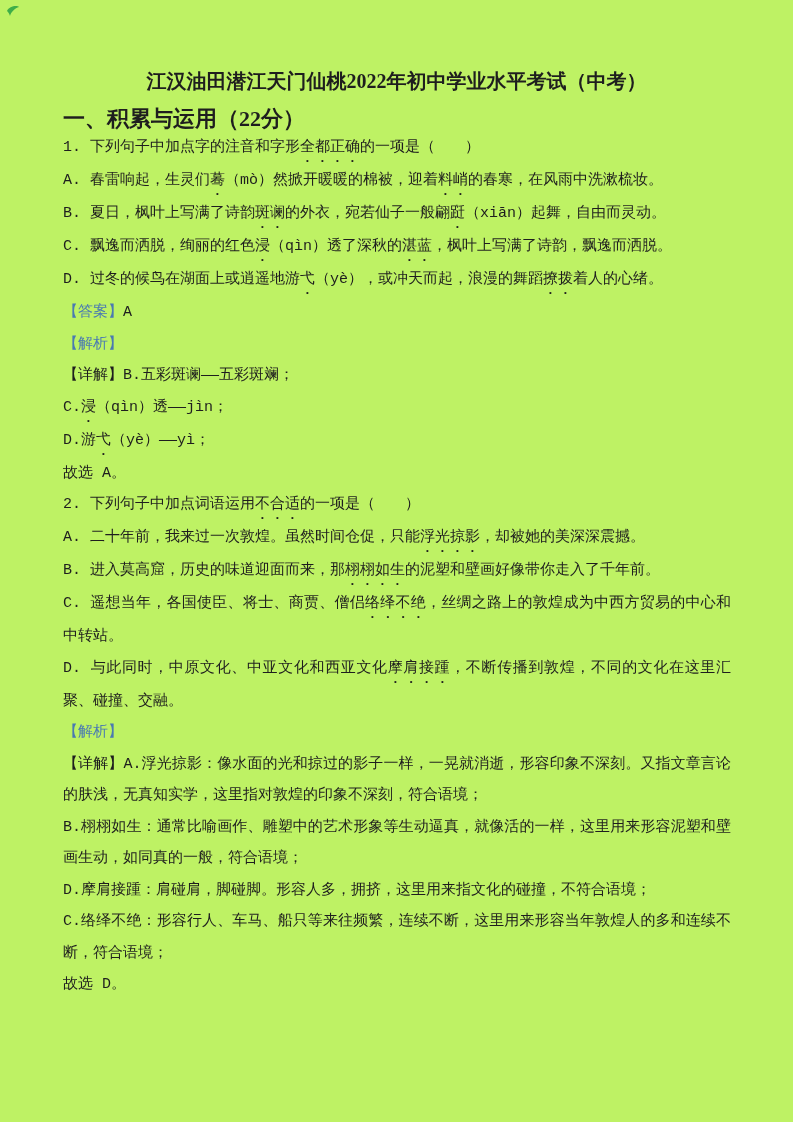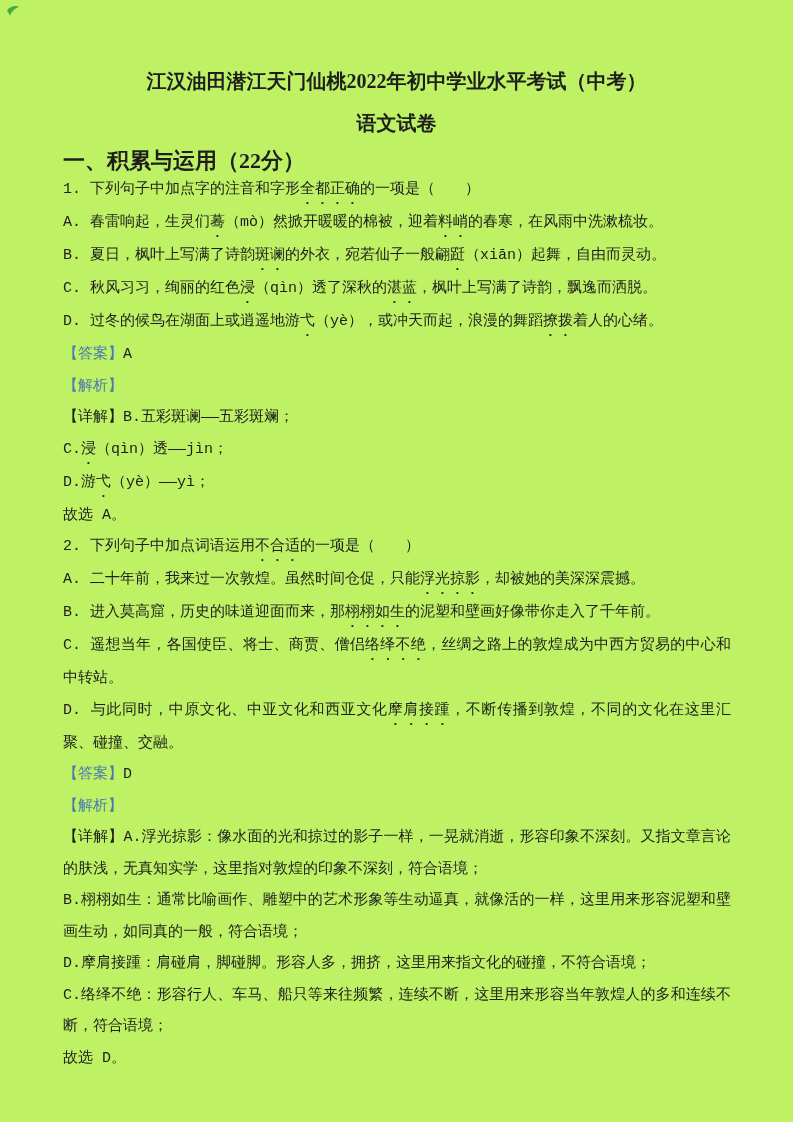--- a/index.html
+++ b/index.html
@@ -36,42 +36,40 @@
 
 <div class="page">
 
   <span class="corner-mark">
     <svg width="16" height="14" viewBox="0 0 16 14" xmlns="http://www.w3.org/2000/svg">
       <path d="M2 7 C4 2, 12 1, 14 3 C10 4, 6 8, 5 12 C4 9, 3 8, 2 7 Z" fill="#3fae49"></path>
     </svg>
   </span>
 
   <div class="title title-1">江汉油田潜江天门仙桃2022年初中学业水平考试（中考）</div>
-  <div class="title title-2">语文试卷</div>
 
   <div class="section-heading">一、积累与运用（22分）</div>
 
   <div class="doc-body">
       <div class="para"><span>1. 下列句子中加点字的注音和字形</span><span class="em-dot">全都正确</span><span>的一项是（　　）</span></div>
       <div class="para"><span>A. 春雷响起，生灵们</span><span class="em-dot">蓦</span><span>（mò）然掀开暖暖的棉被，迎着</span><span class="em-dot">料峭</span><span>的春寒，在风雨中洗漱梳妆。</span></div>
       <div class="para"><span>B. 夏日，枫叶上写满了诗韵</span><span class="em-dot">斑谰</span><span>的外衣，宛若仙子一般翩</span><span class="em-dot">跹</span><span>（xiān）起舞，自由而灵动。</span></div>
-      <div class="para"><span>C. 秋风习习，绚丽的红色</span><span class="em-dot">浸</span><span>（qìn）透了深秋的</span><span class="em-dot">湛蓝</span><span>，枫叶上写满了诗韵，飘逸而洒脱。</span></div>
+      <div class="para"><span>C. 飘逸而洒脱，绚丽的红色</span><span class="em-dot">浸</span><span>（qìn）透了深秋的</span><span class="em-dot">湛蓝</span><span>，枫叶上写满了诗韵，飘逸而洒脱。</span></div>
       <div class="para"><span>D. 过冬的候鸟在湖面上或逍遥地游</span><span class="em-dot">弋</span><span>（yè），或冲天而起，浪漫的舞蹈</span><span class="em-dot">撩拨</span><span>着人的心绪。</span></div>
       <div class="para"><span class="blue">【答案】</span><span>A</span></div>
       <div class="para"><span class="blue">【解析】</span></div>
       <div class="para"><span>【详解】B.五彩斑谰——五彩斑斓；</span></div>
       <div class="para"><span>C.</span><span class="em-dot">浸</span><span>（qìn）透——jìn；</span></div>
       <div class="para"><span>D.游</span><span class="em-dot">弋</span><span>（yè）——yì；</span></div>
       <div class="para"><span>故选 A。</span></div>
       <div class="para"><span>2. 下列句子中加点词语运用</span><span class="em-dot">不合适</span><span>的一项是（　　）</span></div>
       <div class="para"><span>A. 二十年前，我来过一次敦煌。虽然时间仓促，只能</span><span class="em-dot">浮光掠影</span><span>，却被她的美深深震撼。</span></div>
       <div class="para"><span>B. 进入莫高窟，历史的味道迎面而来，那</span><span class="em-dot">栩栩如生</span><span>的泥塑和壁画好像带你走入了千年前。</span></div>
       <div class="para"><span>C. 遥想当年，各国使臣、将士、商贾、僧侣</span><span class="em-dot">络绎不绝</span><span>，丝绸之路上的敦煌成为中西方贸易的中心和中转站。</span></div>
       <div class="para"><span>D. 与此同时，中原文化、中亚文化和西亚文化</span><span class="em-dot">摩肩接踵</span><span>，不断传播到敦煌，不同的文化在这里汇聚、碰撞、交融。</span></div>
-      <div class="para"><span class="blue">【答案】</span><span>D</span></div>
       <div class="para"><span class="blue">【解析】</span></div>
       <div class="para"><span>【详解】A.浮光掠影：像水面的光和掠过的影子一样，一晃就消逝，形容印象不深刻。又指文章言论的肤浅，无真知实学，这里指对敦煌的印象不深刻，符合语境；</span></div>
       <div class="para"><span>B.栩栩如生：通常比喻画作、雕塑中的艺术形象等生动逼真，就像活的一样，这里用来形容泥塑和壁画生动，如同真的一般，符合语境；</span></div>
       <div class="para"><span>D.摩肩接踵：肩碰肩，脚碰脚。形容人多，拥挤，这里用来指文化的碰撞，不符合语境；</span></div>
       <div class="para"><span>C.络绎不绝：形容行人、车马、船只等来往频繁，连续不断，这里用来形容当年敦煌人的多和连续不断，符合语境；</span></div>
       <div class="para"><span>故选 D。</span></div>
     </div>
 
 </div>
 

